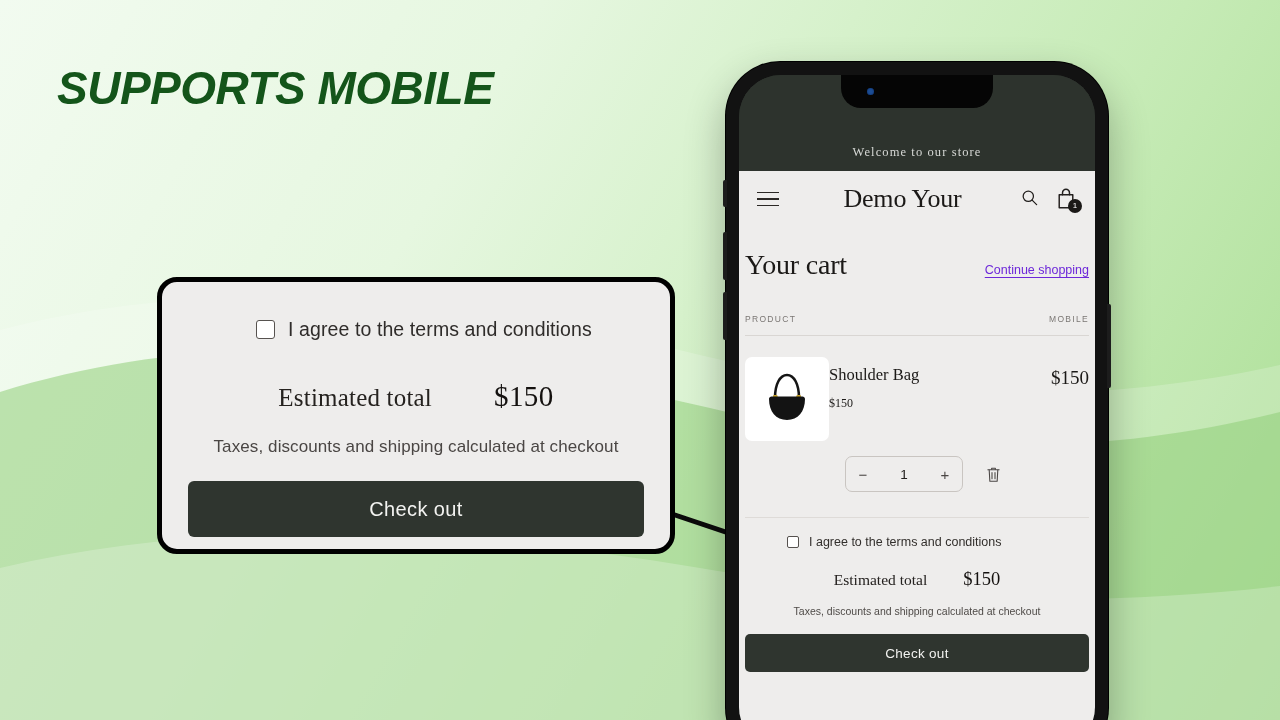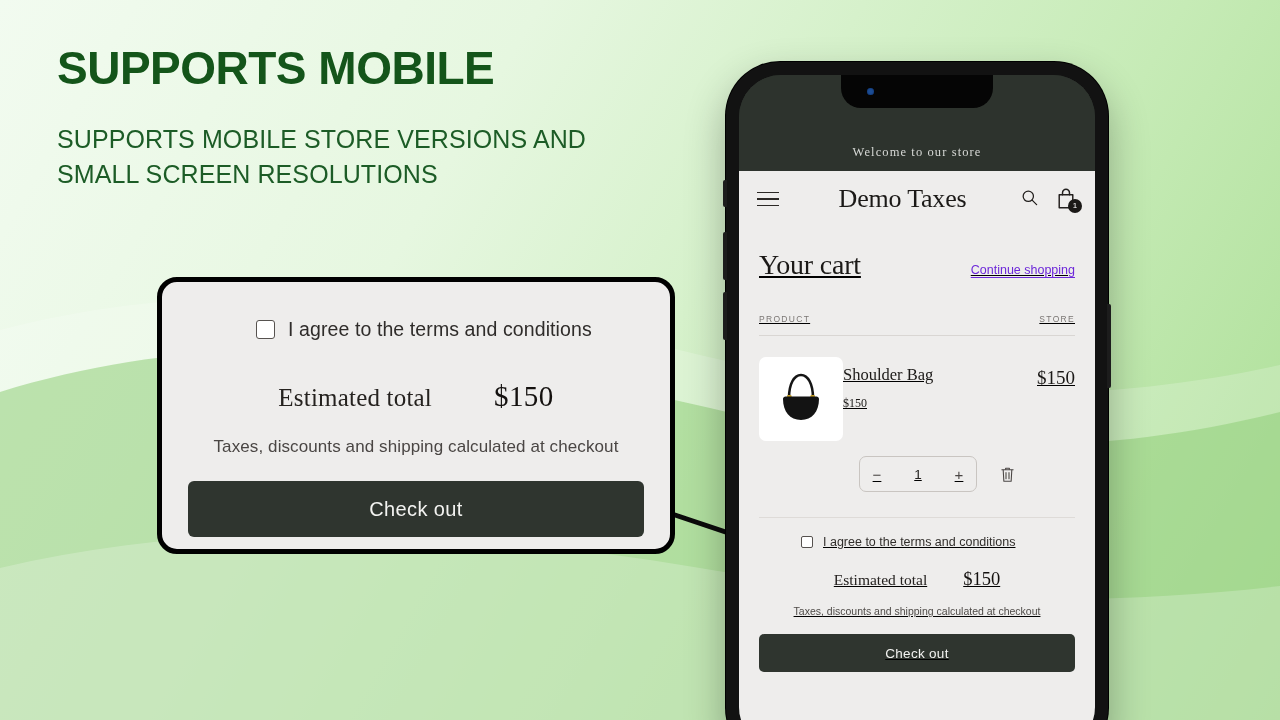--- a/index.html
+++ b/index.html
@@ -24,22 +24,23 @@
     position: absolute;
     inset: 0;
     width: 1280px;
     height: 720px;
   }
 
   
   .promo {
     position: absolute;
     left: 57px;
-    top: 44px;
+    top: 64px;
     width: 620px;
+    font-style: italic;
   }
   .promo-title {
     font-size: 46px;
     font-weight: 800;
     letter-spacing: -0.5px;
     color: #14551a;
     line-height: 1.05;
     text-transform: uppercase;
   }
   .promo-sub {
@@ -235,21 +236,21 @@
     background: #1b1917;
     color: #fff;
     border-radius: 50%;
     font-size: 8px;
     line-height: 14px;
     text-align: center;
     font-family: "Liberation Sans", sans-serif;
   }
 
   
-  .cart-body { padding: 0 20px; text-decoration: underline; }
+  .cart-body { padding: 0 6px; }
   .cart-titlerow {
     display: flex;
     align-items: baseline;
     justify-content: space-between;
     padding-top: 22px;
   }
   .cart-title {
     font-family: "Liberation Serif", serif;
     font-size: 28px;
     color: #1b1917;
@@ -406,21 +407,20 @@
     <path d="M0,392 C240,318 470,352 710,408 C940,462 1120,452 1280,412 L1280,720 L0,720 Z" fill="#8fcd78" opacity="0.55"></path>
     <path d="M0,568 C220,516 460,528 700,568 C940,608 1120,604 1280,586 L1280,720 L0,720 Z" fill="#ffffff" opacity="0.22"></path>
   </svg>
 
   <svg class="connector" viewBox="0 0 1280 720">
     <line x1="672" y1="514" x2="788" y2="553" stroke="#0b0b0b" stroke-width="5" stroke-linecap="round"></line>
   </svg>
 
   <div class="promo">
     <div class="promo-title">SUPPORTS MOBILE</div>
-    <div class="promo-sub">SUPPORTS MOBILE STORE VERSIONS AND SMALL SCREEN RESOLUTIONS</div>
   </div>
 
   <div class="callout">
     <div class="co-terms">
       <span class="co-check"></span>
       <span class="co-terms-label">I agree to the terms and conditions</span>
     </div>
     <div class="co-total-row">
       <span class="co-total-label">Estimated total</span>
       <span class="co-total-value">$150</span>
@@ -447,21 +447,21 @@
       </div>
 
       <div class="screen">
 
         <div class="store-header">
           <span class="hamburger">
             <i></i>
               <i></i>
               <i></i>
           </span>
-          <span class="store-name">Demo Taxes</span>
+          <span class="store-name">Demo Your</span>
           <span class="hdr-actions">
             <span>
               <svg width="19" height="19" viewBox="0 0 24 24" fill="none" stroke="#23201e" stroke-width="1.6">
                 <circle cx="10.5" cy="10.5" r="6.5"></circle>
                 <line x1="15.3" y1="15.3" x2="21" y2="21" stroke-linecap="round"></line>
               </svg>
             </span>
             <span class="cart-wrap">
               <svg width="22" height="24" viewBox="0 0 24 26" fill="none" stroke="#23201e" stroke-width="1.6">
                 <path d="M8.2 8.4V6.2a3.8 3.8 0 1 1 7.6 0v2.2" stroke-linecap="round"></path>
@@ -474,21 +474,21 @@
 
         <div class="cart-body">
 
           <div class="cart-titlerow">
             <span class="cart-title">Your cart</span>
             <a class="continue-shopping">Continue shopping</a>
           </div>
 
           <div class="col-head">
             <span>PRODUCT</span>
-            <span>STORE</span>
+            <span>MOBILE</span>
           </div>
           <div class="rule"></div>
 
           <div class="line-item">
             <span class="thumb">
               <svg width="60" height="62" viewBox="0 0 60 62">
                 <path d="M18 30 C18 16, 23 7, 30 7 C37 7, 42 16, 42 30" fill="none" stroke="#151515" stroke-width="2.6" stroke-linecap="round"></path>
                 <rect x="16" y="27" width="4.6" height="5.4" rx="1.2" fill="#c9a227"></rect>
                 <rect x="39.4" y="27" width="4.6" height="5.4" rx="1.2" fill="#c9a227"></rect>
                 <path d="M12 31 C12 29.3, 13.3 28.2, 15 28.4 L45 28.4 C46.7 28.2, 48 29.3, 48 31

